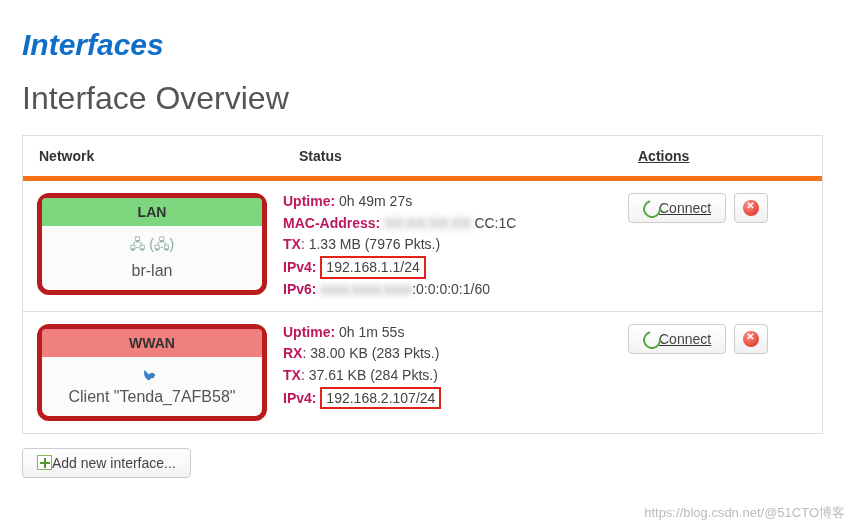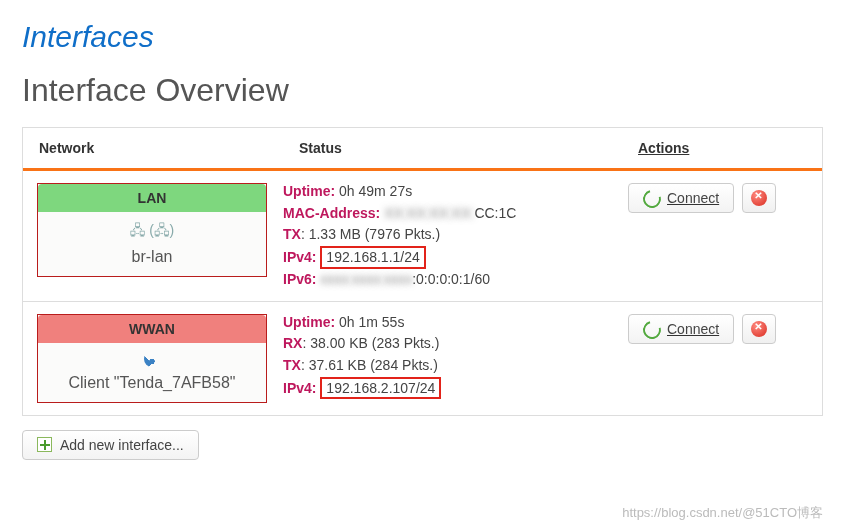--- a/index.html
+++ b/index.html
@@ -8,59 +8,59 @@
     padding: 20px 22px;
     font-family: Arial, Helvetica, sans-serif;
     font-size: 14px;
     color: #333;
     background: #fff;
     width: 845px;
   }
   h1.page-title {
     color: #0f6ec8;
     font-size: 30px;
-    font-weight: 400;
-    margin: 0 0 18px 0;
+    font-weight: 700;
+    margin: 8px 0 18px 0;
     font-style: italic;
   }
   h2.section-title {
     font-weight: 400;
     font-size: 32px;
     color: #555;
     margin: 0 0 18px 0;
   }
   .table-wrap {
     border: 1px solid #ddd;
     border-bottom: none;
     margin-bottom: 14px;
   }
   .head-row {
     display: flex;
-    border-bottom: 3px solid #f97316;
+    border-bottom: 5px solid #f97316;
     background: #fff;
   }
   .head-row > div {
     padding: 12px 16px;
     font-weight: 700;
     color: #333;
   }
   .col-network { width: 260px; }
   .col-status   { flex: 1; }
   .col-actions  { width: 200px; text-decoration: underline; }
   .row {
     display: flex;
     border-bottom: 1px solid #ddd;
     padding: 8px 0;
   }
   .row .col-network { padding: 4px 10px 4px 14px; }
   .row .col-status  { padding: 2px 0; line-height: 1.55; font-size: 14px; color:#444;}
   .row .col-actions { padding: 4px 6px; display:flex; gap:8px; align-items:flex-start;}
   .iface-box {
-    border: 1px solid #b91c1c;
-    border-radius: 0;
+    border: 5px solid #b91c1c;
+    border-radius: 12px;
     text-align: center;
     background: #fbfbfa;
     padding-bottom: 10px;
     width: 230px;
   }
   .iface-head {
     font-weight: 700;
     padding: 6px 0;
     border-radius: 4px 4px 0 0;
     font-size: 14px;
@@ -70,21 +70,20 @@
   .iface-head.red   { background: #f0807d; }
   .iface-icons { margin: 8px 0 4px; font-size:14px; color:#888;}
   .iface-sub { font-size: 16px; color:#555; }
   .status-line { white-space: nowrap; }
   .status-line b { color:#be185d; }
   .blur { color: transparent; text-shadow: 0 0 6px rgba(120,120,120,0.9); }
   .redbox { border: 2px solid #e2231a; padding: 1px 4px; display:inline-block; line-height:1.2;}
   .btn {
     display: inline-flex;
     align-items: center;
-    gap: 8px;
     border: 1px solid #ccc;
     border-radius: 4px;
     background: linear-gradient(#fff,#f3f3f3);
     padding: 6px 14px;
     font-size: 14px;
     color: #444;
     cursor: pointer;
   }
   .btn .ic { width:16px; height:16px; display:inline-block; }
   .btn-small {
@@ -117,21 +116,21 @@
   .ic-add::before{left:6px;top:2px;width:2px;height:10px;}
   .ic-add::after{top:6px;left:2px;height:2px;width:10px;}
   .ic-net { color:#8aa; }
   .ic-wifi {
     width:16px;height:16px;border-radius:50%;
     background: radial-gradient(circle at 50% 65%, #3b82c4 20%, transparent 21%),
                 conic-gradient(from 225deg at 50% 80%, #3b82c4 0 90deg, transparent 90deg);
     display:inline-block;
   }
   .watermark {
-    position: fixed; right: 22px; bottom: 4px;
+    position: fixed; right: 0; bottom: 4px;
     color: #bbb; font-size: 13px; pointer-events:none;
   }
 </style>
 </head>
 <body>
 
 
 
 <h1 class="page-title">Interfaces</h1>
 <h2 class="section-title">Interface Overview</h2>

